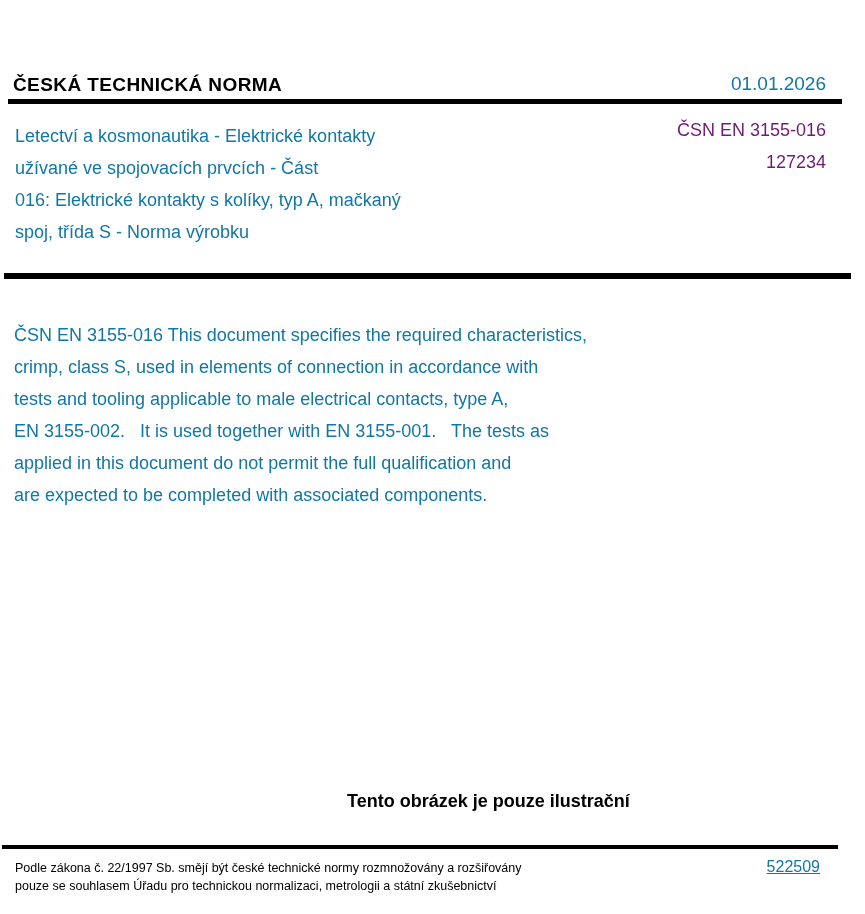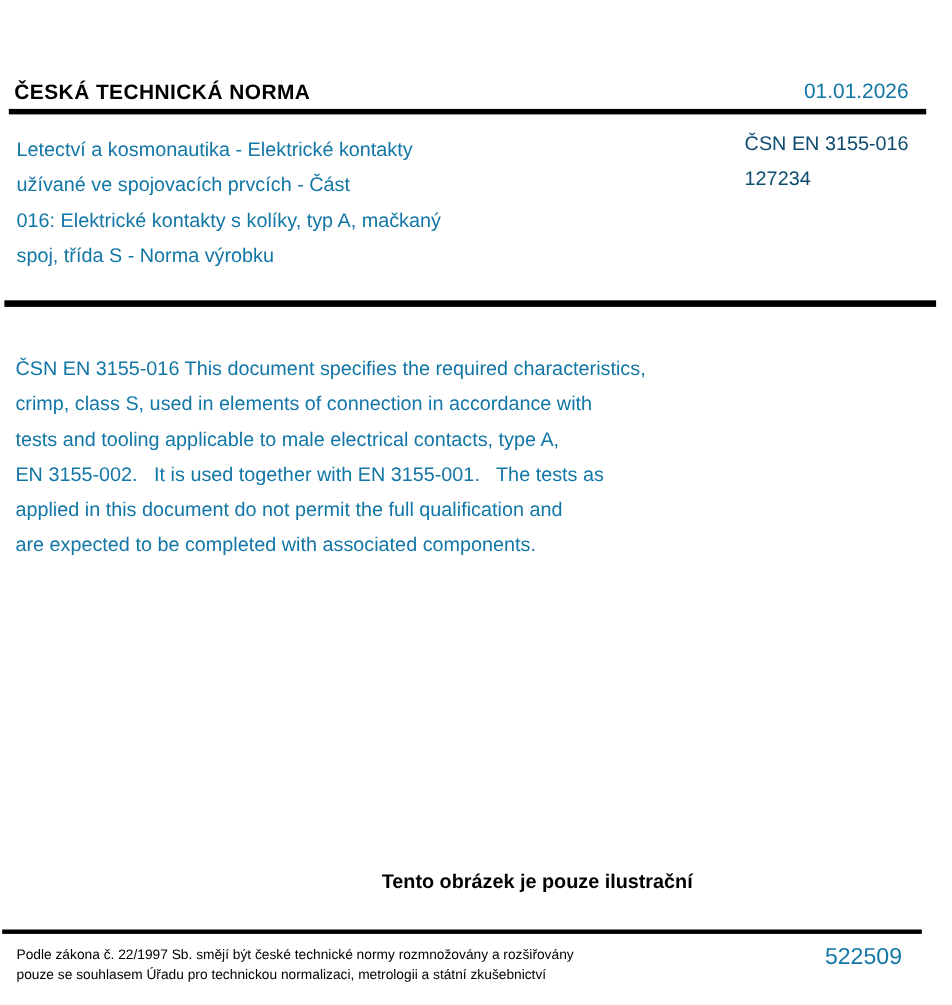--- a/index.html
+++ b/index.html
@@ -49,21 +49,22 @@
     font-size: 18px;
     line-height: 32px;
     color: #1276a6;
   }
   .title-right {
     position: absolute;
     right: 29px;
     top: 114px;
     font-size: 18px;
     line-height: 32px;
-    color: #0c4a6e;
+    color: #701a75;
+    text-align: right;
   }
   .t-line, .a-line { white-space: pre; }
 
   .abstract {
     position: absolute;
     left: 14px;
     top: 291px;
     font-size: 18px;
     line-height: 32px;
     color: #1276a6;
@@ -86,23 +87,24 @@
     top: 859px;
     font-size: 12.5px;
     font-weight: normal;
     line-height: 18px;
     color: #000000;
   }
   .footer-catalog {
     position: absolute;
     right: 35px;
     top: 858px;
-    font-size: 21px;
+    font-size: 16px;
     color: #1276a6;
     white-space: nowrap;
+    text-decoration: underline;
   }
 </style>
 </head>
 <body>
 
 <div class="page">
 
   <div class="masthead-title">ČESKÁ TECHNICKÁ NORMA</div>
 
   <div class="masthead-date">01.01.2026</div>

